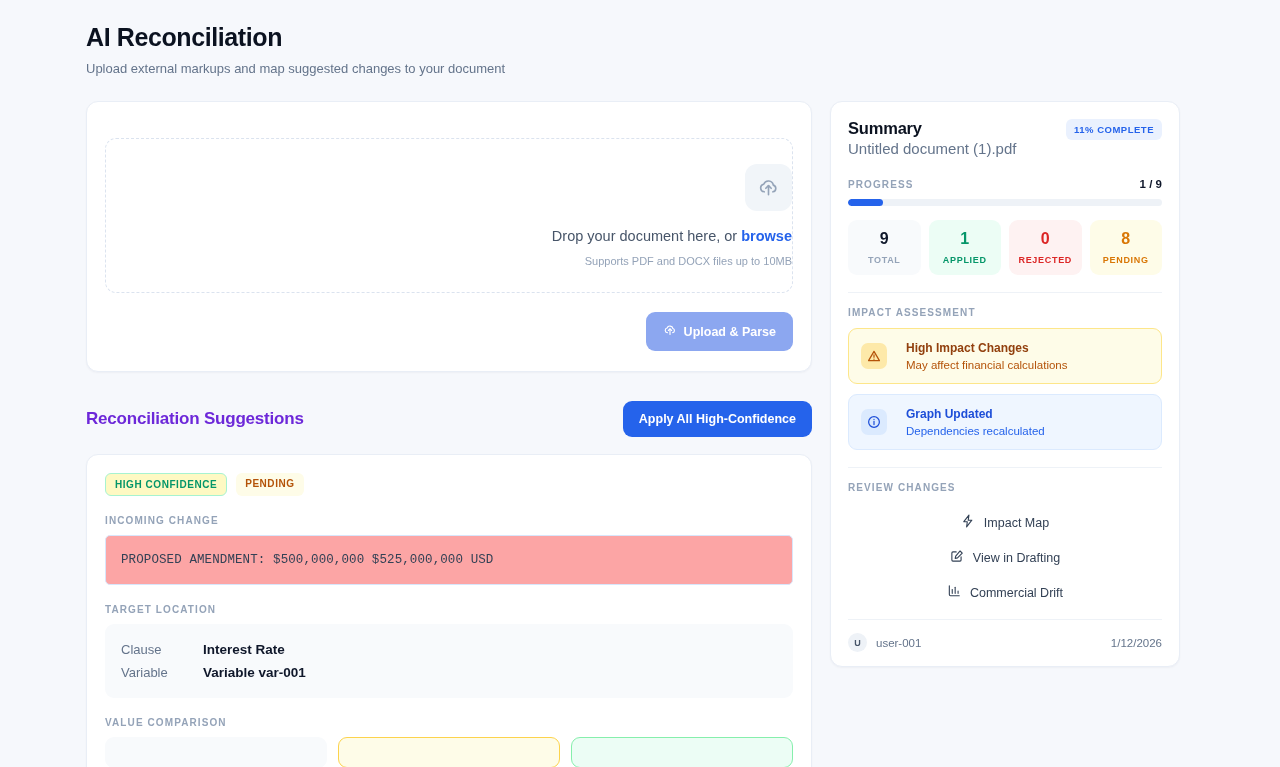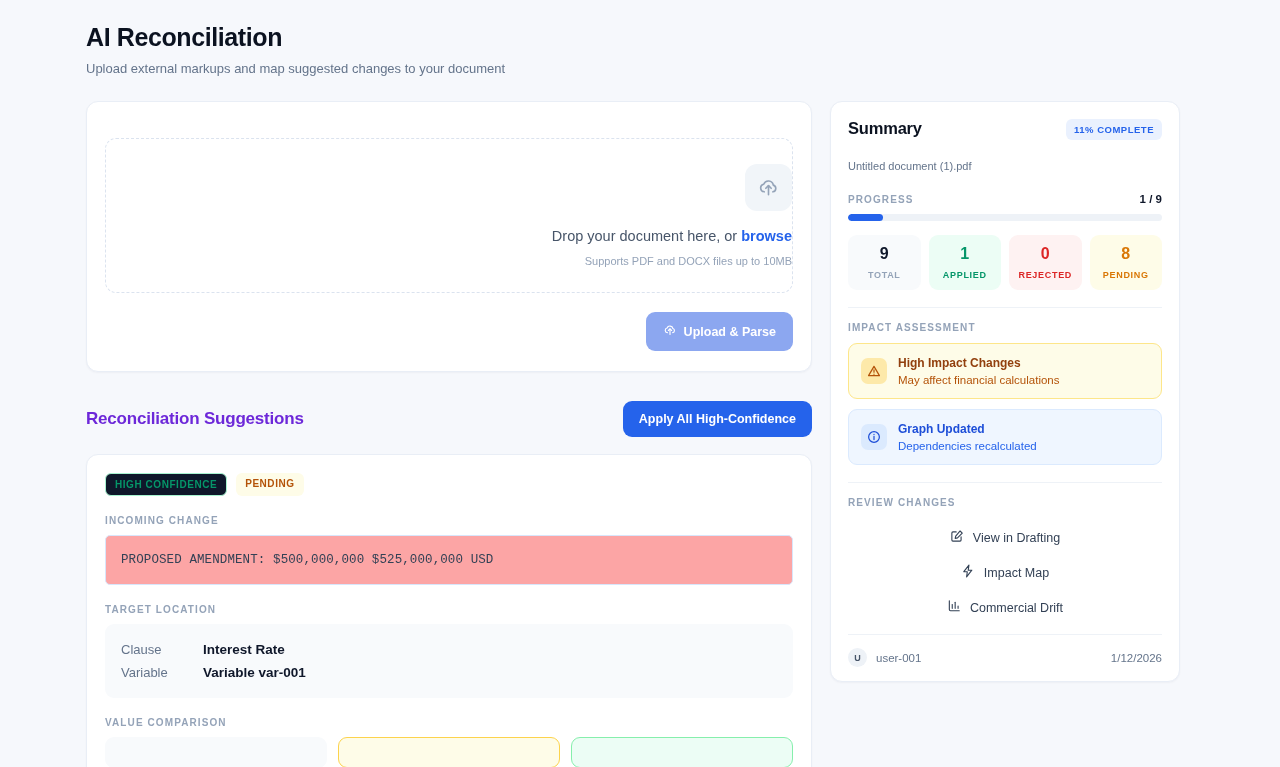--- a/index.html
+++ b/index.html
@@ -148,21 +148,21 @@
   }
   .badges { display: flex; gap: 9px; }
   .badge {
     font-size: 10px;
     font-weight: 700;
     letter-spacing: .55px;
     padding: 5px 9px;
     border-radius: 6px;
   }
   .badge-hc {
-    background: #0f172a;
+    background: #fef9c3;
     border: 1px solid #a7f3d0;
     color: #059669;
   }
   .badge-pending {
     background: #fefce8;
     color: #b45309;
   }
 
   .section-label {
     margin-top: 19px;
@@ -238,22 +238,22 @@
   .sum-pill {
     background: #eaf1fe;
     color: #2563eb;
     font-size: 9.5px;
     font-weight: 700;
     letter-spacing: .5px;
     border-radius: 6px;
     padding: 5px 8px;
   }
   .sum-file {
-    margin-top: 20px;
-    font-size: 11px;
+    margin-top: 0;
+    font-size: 15px;
     color: #64748b;
   }
   .prog-head {
     margin-top: 21px;
     display: flex;
     align-items: center;
     justify-content: space-between;
   }
   .prog-label {
     font-size: 10px;
@@ -322,21 +322,21 @@
     margin-top: 14px;
     font-size: 10px;
     font-weight: 700;
     letter-spacing: 1.1px;
     color: #94a3b8;
   }
 
   .impact-item {
     margin-top: 10px;
     display: flex;
-    gap: 11px;
+    gap: 19px;
     align-items: center;
     border-radius: 9px;
     padding: 12px 12px;
   }
   .impact-warn { background: #fefce8; border: 1px solid #fde68a; }
   .impact-info { background: #eff6ff; border: 1px solid #dbeafe; }
   .impact-ico {
     width: 26px; height: 26px;
     flex: 0 0 26px;
     border-radius: 7px;
@@ -547,33 +547,33 @@
           </div>
         </div>
 
         <div class="panel-sep"></div>
         <div class="panel-label">REVIEW CHANGES</div>
 
         <div class="review-links">
           <div class="review-link">
             <span>
               <svg width="14" height="14" viewBox="0 0 24 24" fill="none" stroke="#334155" stroke-width="1.9" stroke-linecap="round" stroke-linejoin="round">
+                <path d="M13.6 2 4.8 13.2h6L9.6 22l9-11.4h-6.2L13.6 2z"></path>
+              </svg>
+            </span>
+            <span>Impact Map</span>
+          </div>
+          <div class="review-link">
+            <span>
+              <svg width="14" height="14" viewBox="0 0 24 24" fill="none" stroke="#334155" stroke-width="1.9" stroke-linecap="round" stroke-linejoin="round">
                 <path d="M19 13.5V19a1.8 1.8 0 0 1-1.8 1.8H5A1.8 1.8 0 0 1 3.2 19V6.8A1.8 1.8 0 0 1 5 5h5.6"></path>
                 <path d="M17.3 3.4 21 7.1l-8.1 8.1-4 .9.9-4 7.5-8.7z"></path>
               </svg>
             </span>
             <span>View in Drafting</span>
-          </div>
-          <div class="review-link">
-            <span>
-              <svg width="14" height="14" viewBox="0 0 24 24" fill="none" stroke="#334155" stroke-width="1.9" stroke-linecap="round" stroke-linejoin="round">
-                <path d="M13.6 2 4.8 13.2h6L9.6 22l9-11.4h-6.2L13.6 2z"></path>
-              </svg>
-            </span>
-            <span>Impact Map</span>
           </div>
           <div class="review-link">
             <span>
               <svg width="14" height="14" viewBox="0 0 24 24" fill="none" stroke="#334155" stroke-width="1.9" stroke-linecap="round" stroke-linejoin="round">
                 <path d="M4 3v15.2a2 2 0 0 0 2 2h15"></path>
                 <path d="M9 16V9.5"></path>
                 <path d="M14 16V5.5"></path>
                 <path d="M19 16v-4"></path>
               </svg>
             </span>

